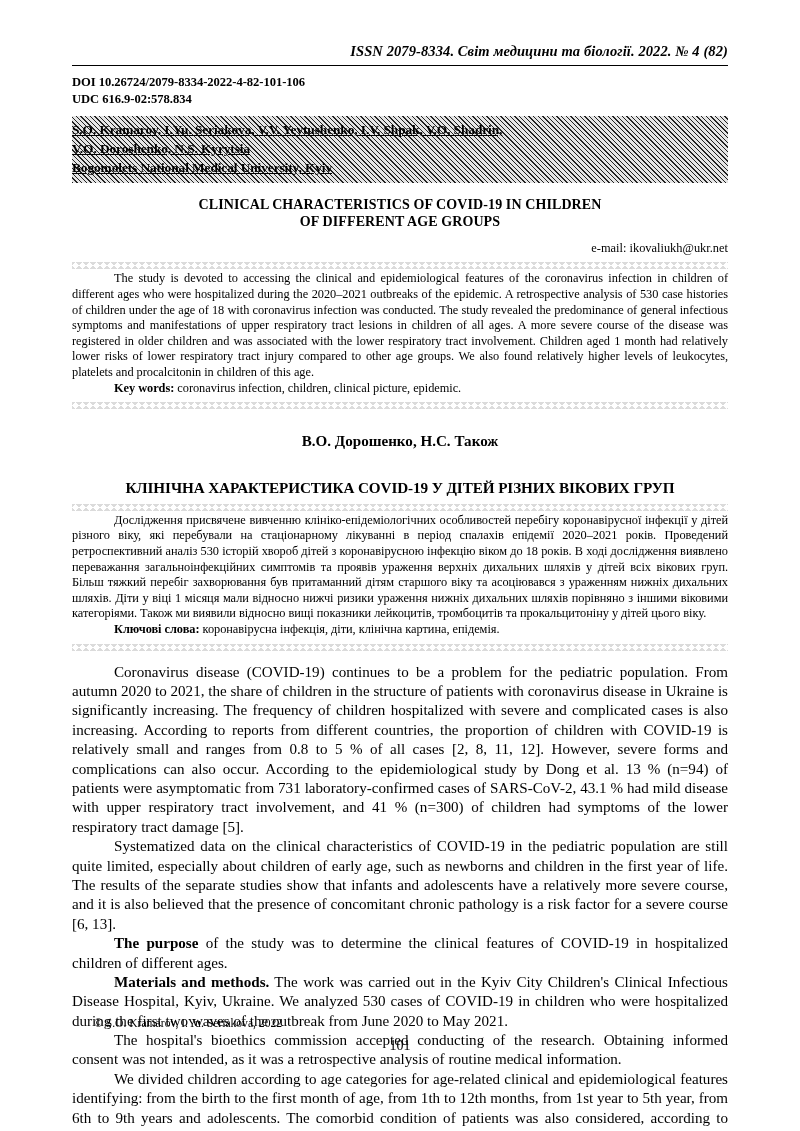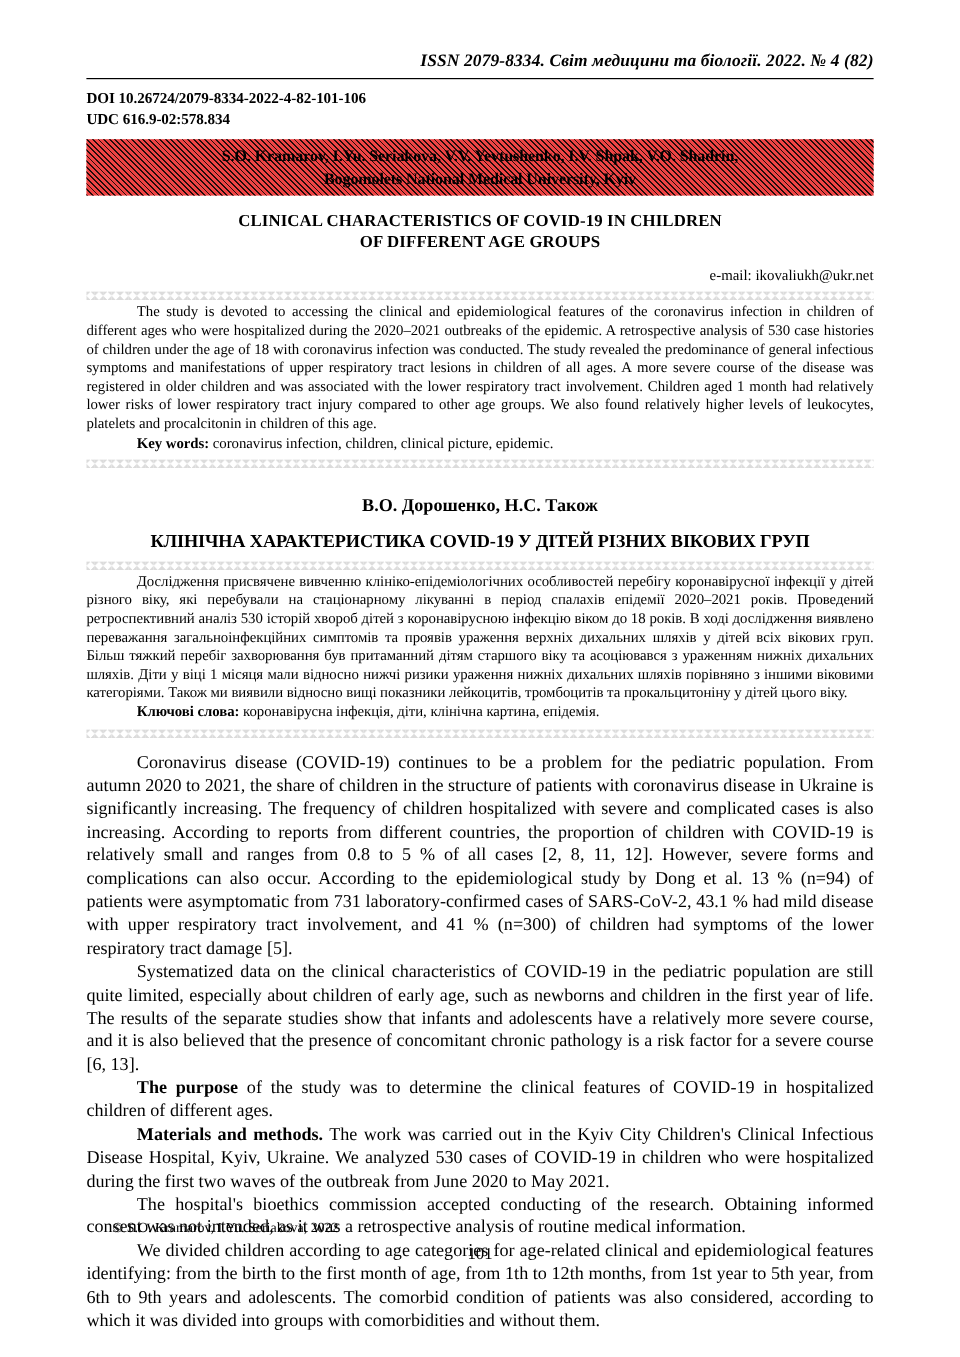--- a/index.html
+++ b/index.html
@@ -46,22 +46,22 @@
     font-size: 12.6px;
     line-height: 1.33;
     letter-spacing: -0.05px;
   }
 
   
   .authorband {
     position: relative;
     margin-top: 9px;
     padding: 4px 0 5px 0;
-    text-align: center;
-    background-color: #ef4444;
+    background-color: #e5e5e5;
+    text-decoration: underline;
   }
   .authorband::after {
     content: "";
     position: absolute;
     left: 0; top: 0; right: 0; bottom: 0;
     pointer-events: none;
     background-image: repeating-linear-gradient(
         45deg,
         #1a1a1a 0px, #1a1a1a 1.1px,
         rgba(255,255,255,0) 1.1px, rgba(255,255,255,0) 3.3px);
@@ -124,21 +124,21 @@
     font-weight: bold;
     font-size: 15.1px;
     line-height: 1.38;
     margin-top: 22px;
   }
   .ua-title {
     text-align: center;
     font-weight: bold;
     font-size: 15.2px;
     line-height: 1.3;
-    margin-top: 9px;
+    margin-top: 26px;
     letter-spacing: -0.1px;
   }
 
   
   .projnote {
     font-style: italic;
     font-size: 12.4px;
     line-height: 1.3;
     text-align: justify;
     margin-top: 12px;
@@ -184,20 +184,21 @@
   <div class="runhead">ISSN 2079-8334. Світ медицини та біології. 2022. № 4 (82)</div>
   <div class="runhead-rule"></div>
 
   <div class="ids">
     <div>DOI 10.26724/2079-8334-2022-4-82-101-106</div>
     <div>UDC 616.9-02:578.834</div>
   </div>
 
   <div class="authorband">
     <div class="aline">S.O. Kramarov, I.Yu. Seriakova, V.V. Yevtushenko, I.V. Shpak, V.O. Shadrin,</div>
+    <div class="aline">V.O. Doroshenko, N.S. Kyrytsia</div>
     <div class="aline">Bogomolets National Medical University, Kyiv</div>
   </div>
 
   <div class="en-title">
     <div>CLINICAL CHARACTERISTICS OF COVID-19 IN CHILDREN</div>
     <div>OF DIFFERENT AGE GROUPS</div>
   </div>
 
   <div class="email">e-mail: ikovaliukh@ukr.net</div>
 

